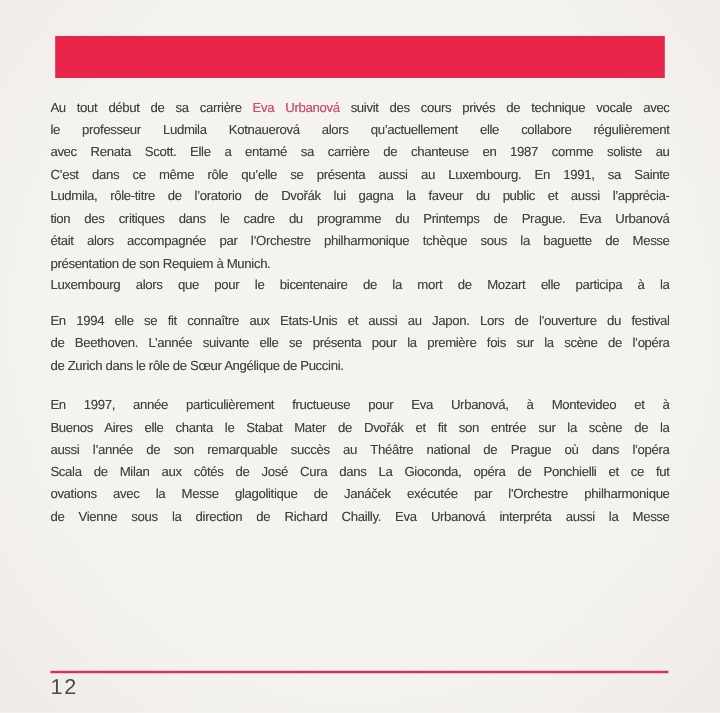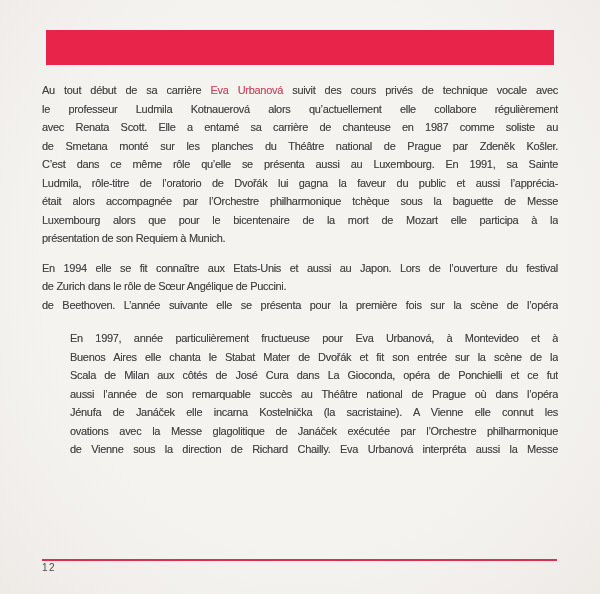--- a/index.html
+++ b/index.html
@@ -32,21 +32,21 @@
     width: 516px;
     color: #424141;
     font-size: 11px;
     font-weight: 400;
     letter-spacing: -0.3px;
     line-height: 18.5px;
     text-shadow: 0 0 0.5px rgba(70,70,70,0.45);
   }
   .para { margin: 0; }
   .para + .para.gap-a { margin-top: 11px; }
-  .para + .para.gap-b { margin-top: 15px; margin-left: 28px; }
+  .para + .para.gap-b { margin-top: 15px; }
   .line {
     height: 18.5px;
     overflow: hidden;
     text-align: justify;
     text-align-last: justify;
     text-justify: inter-word;
   }
   .line.last {
     text-align-last: left;
   }
@@ -57,59 +57,58 @@
     left: 42px;
     top: 559px;
     width: 515px;
     height: 2px;
     background: #dc2f4e;
   }
   .page-number {
     position: absolute;
     left: 42px;
     top: 562px;
-    font-size: 10px;
+    font-size: 18px;
     font-weight: 300;
     letter-spacing: 1.5px;
     color: #4a4a49;
   }
 </style>
 </head>
 <body>
 
 <div class="page">
 
   <div class="top-bar"></div>
 
   <div class="text-block">
 
     <div class="para">
       <div class="line"><span>Au tout début de sa carrière </span><span class="highlight">Eva Urbanová</span><span> suivit des cours privés de technique vocale avec</span></div>
       <div class="line">le professeur Ludmila Kotnauerová alors qu’actuellement elle collabore régulièrement</div>
       <div class="line">avec Renata Scott. Elle a entamé sa carrière de chanteuse en 1987 comme soliste au</div>
-      <div class="line">de Smetana monté sur les planches du Théâtre national de Prague par Zdeněk Košler.</div>
       <div class="line">C’est dans ce même rôle qu’elle se présenta aussi au Luxembourg. En 1991, sa Sainte</div>
       <div class="line">Ludmila, rôle-titre de l’oratorio de Dvořák lui gagna la faveur du public et aussi l’apprécia-</div>
+      <div class="line">tion des critiques dans le cadre du programme du Printemps de Prague. Eva Urbanová</div>
       <div class="line">était alors accompagnée par l’Orchestre philharmonique tchèque sous la baguette de Messe</div>
+      <div class="line last">présentation de son Requiem à Munich.</div>
       <div class="line">Luxembourg alors que pour le bicentenaire de la mort de Mozart elle participa à la</div>
-      <div class="line last">présentation de son Requiem à Munich.</div>
     </div>
 
     <div class="para gap-a">
       <div class="line">En 1994 elle se fit connaître aux Etats-Unis et aussi au Japon. Lors de l’ouverture du festival</div>
+      <div class="line">de Beethoven. L’année suivante elle se présenta pour la première fois sur la scène de l’opéra</div>
       <div class="line last">de Zurich dans le rôle de Sœur Angélique de Puccini.</div>
-      <div class="line">de Beethoven. L’année suivante elle se présenta pour la première fois sur la scène de l’opéra</div>
     </div>
 
     <div class="para gap-b">
       <div class="line">En 1997, année particulièrement fructueuse pour Eva Urbanová, à Montevideo et à</div>
       <div class="line">Buenos Aires elle chanta le Stabat Mater de Dvořák et fit son entrée sur la scène de la</div>
+      <div class="line">aussi l’année de son remarquable succès au Théâtre national de Prague où dans l’opéra</div>
       <div class="line">Scala de Milan aux côtés de José Cura dans La Gioconda, opéra de Ponchielli et ce fut</div>
-      <div class="line">aussi l’année de son remarquable succès au Théâtre national de Prague où dans l’opéra</div>
-      <div class="line">Jénufa de Janáček elle incarna Kostelnička (la sacristaine). A Vienne elle connut les</div>
       <div class="line">ovations avec la Messe glagolitique de Janáček exécutée par l’Orchestre philharmonique</div>
       <div class="line">de Vienne sous la direction de Richard Chailly. Eva Urbanová interpréta aussi la Messe</div>
     </div>
 
   </div>
 
   <div class="footer-rule"></div>
   <div class="page-number">12</div>
 
 </div>

